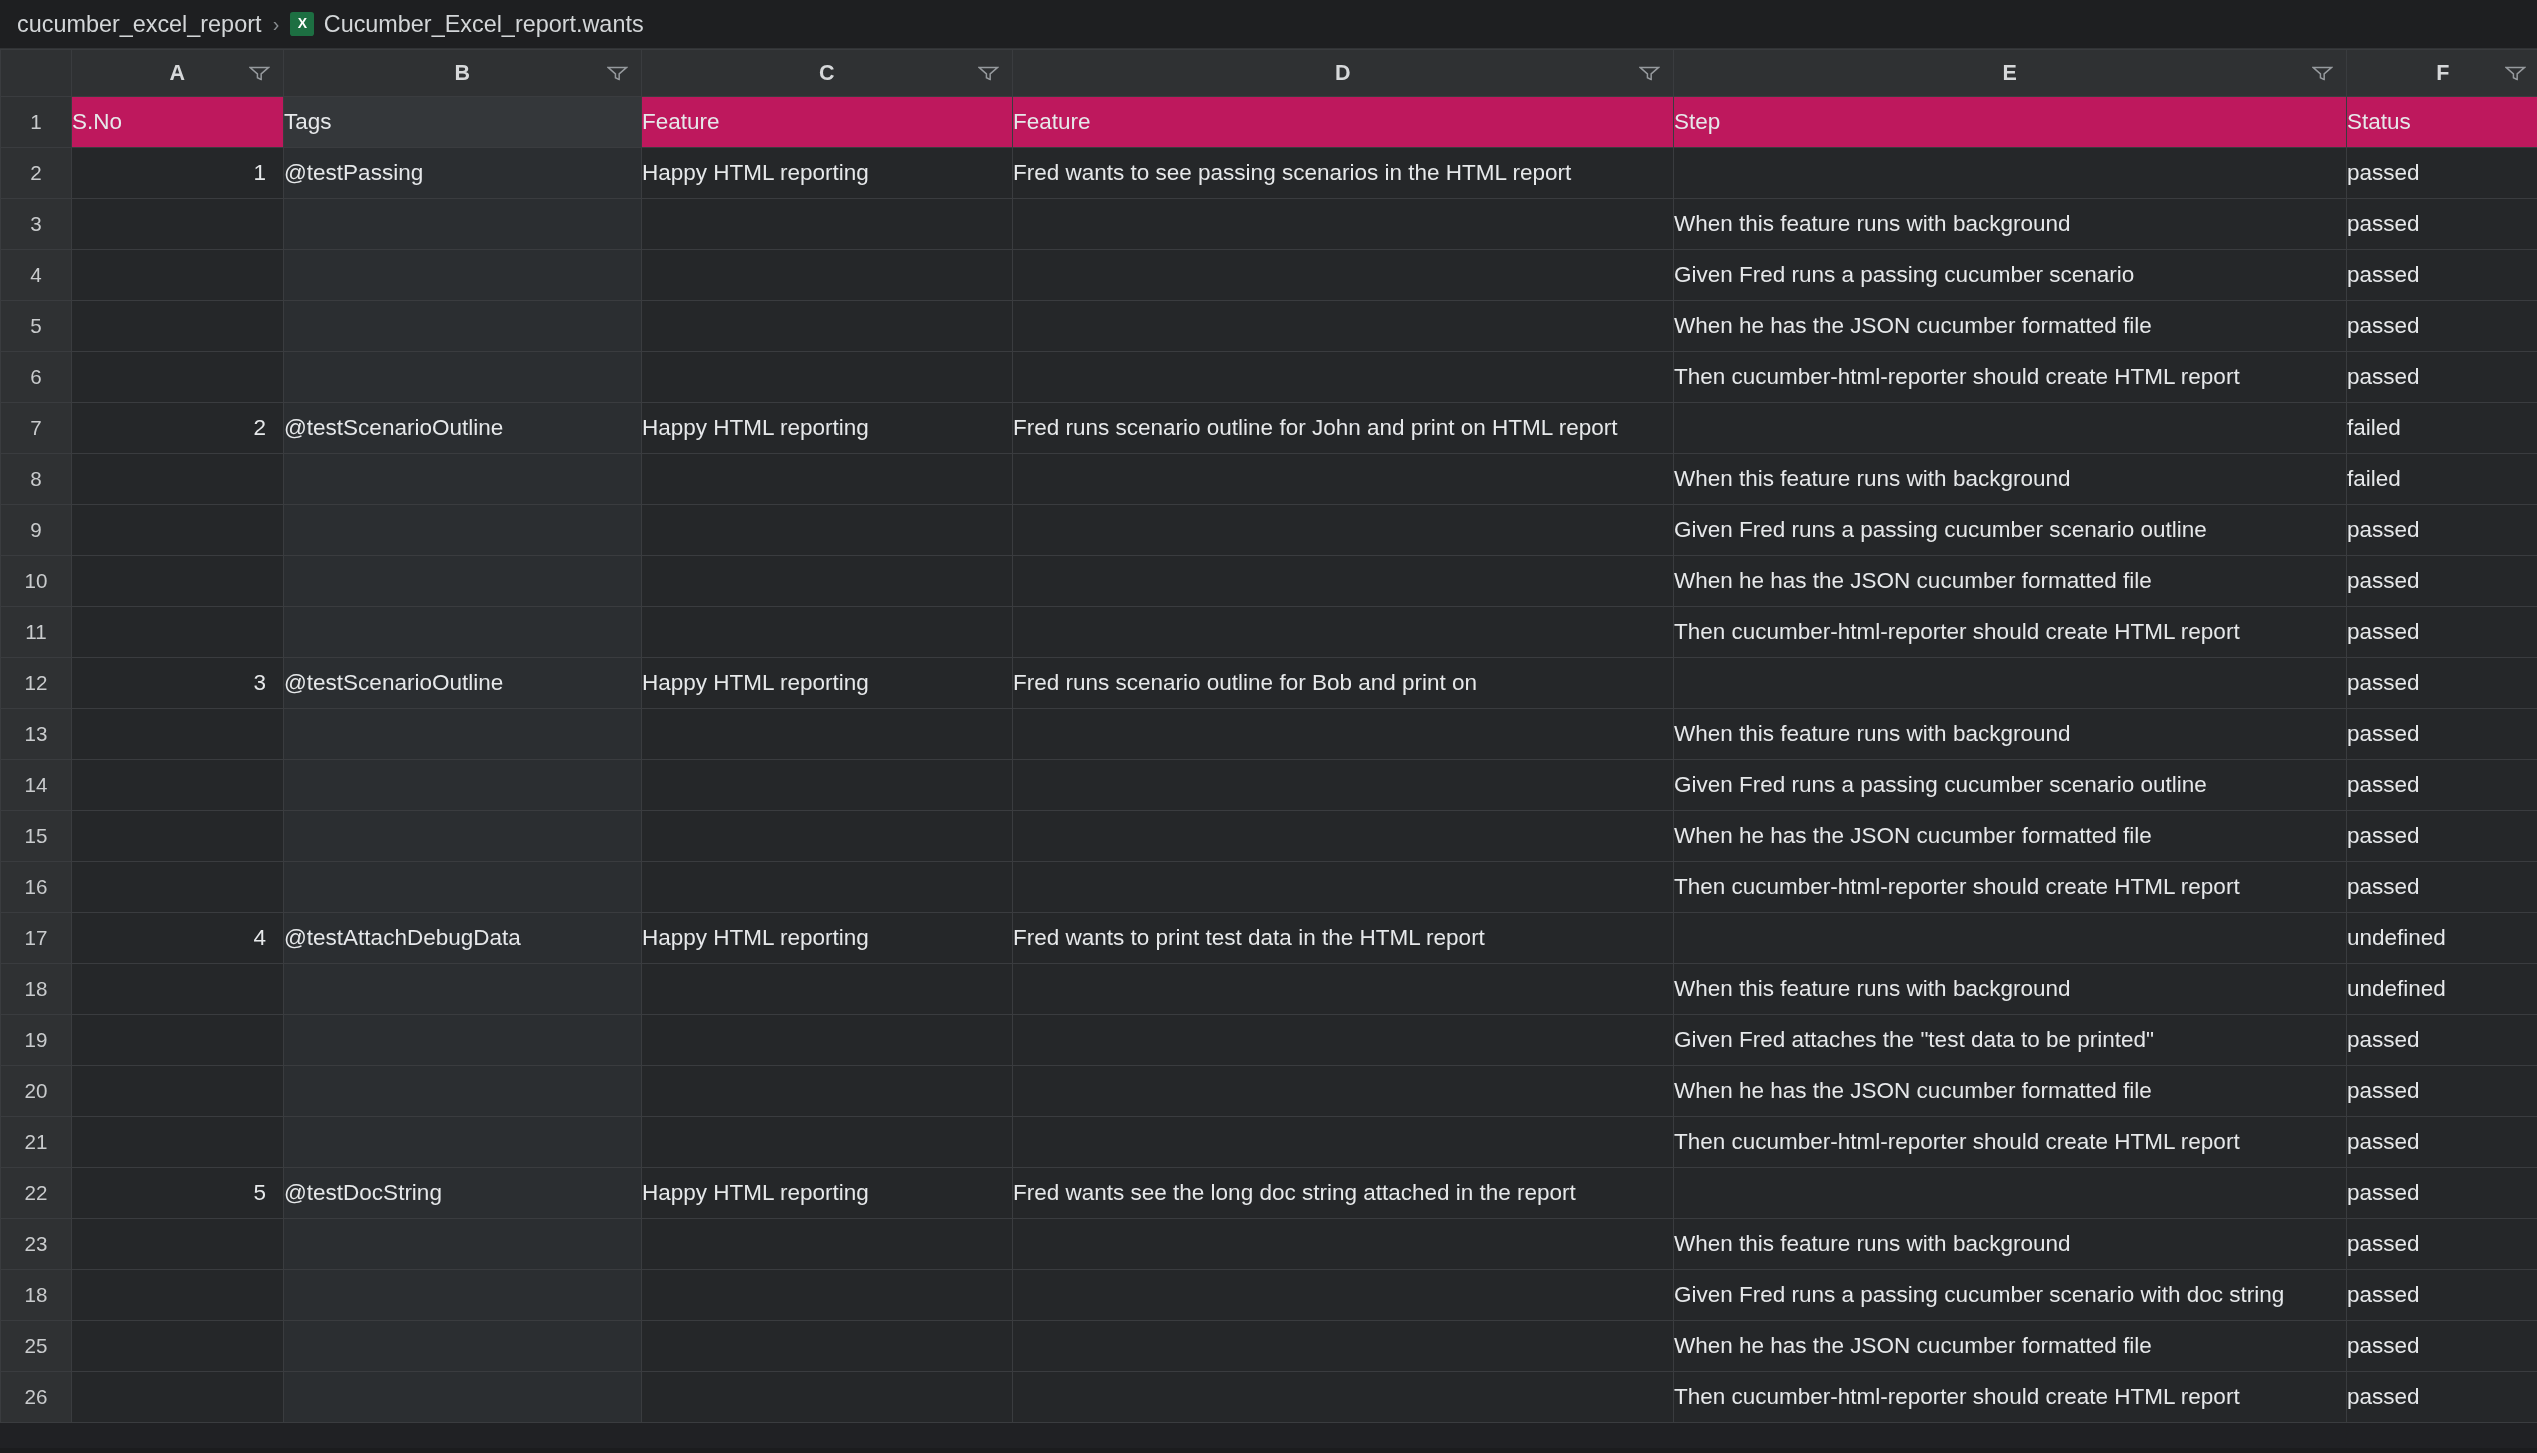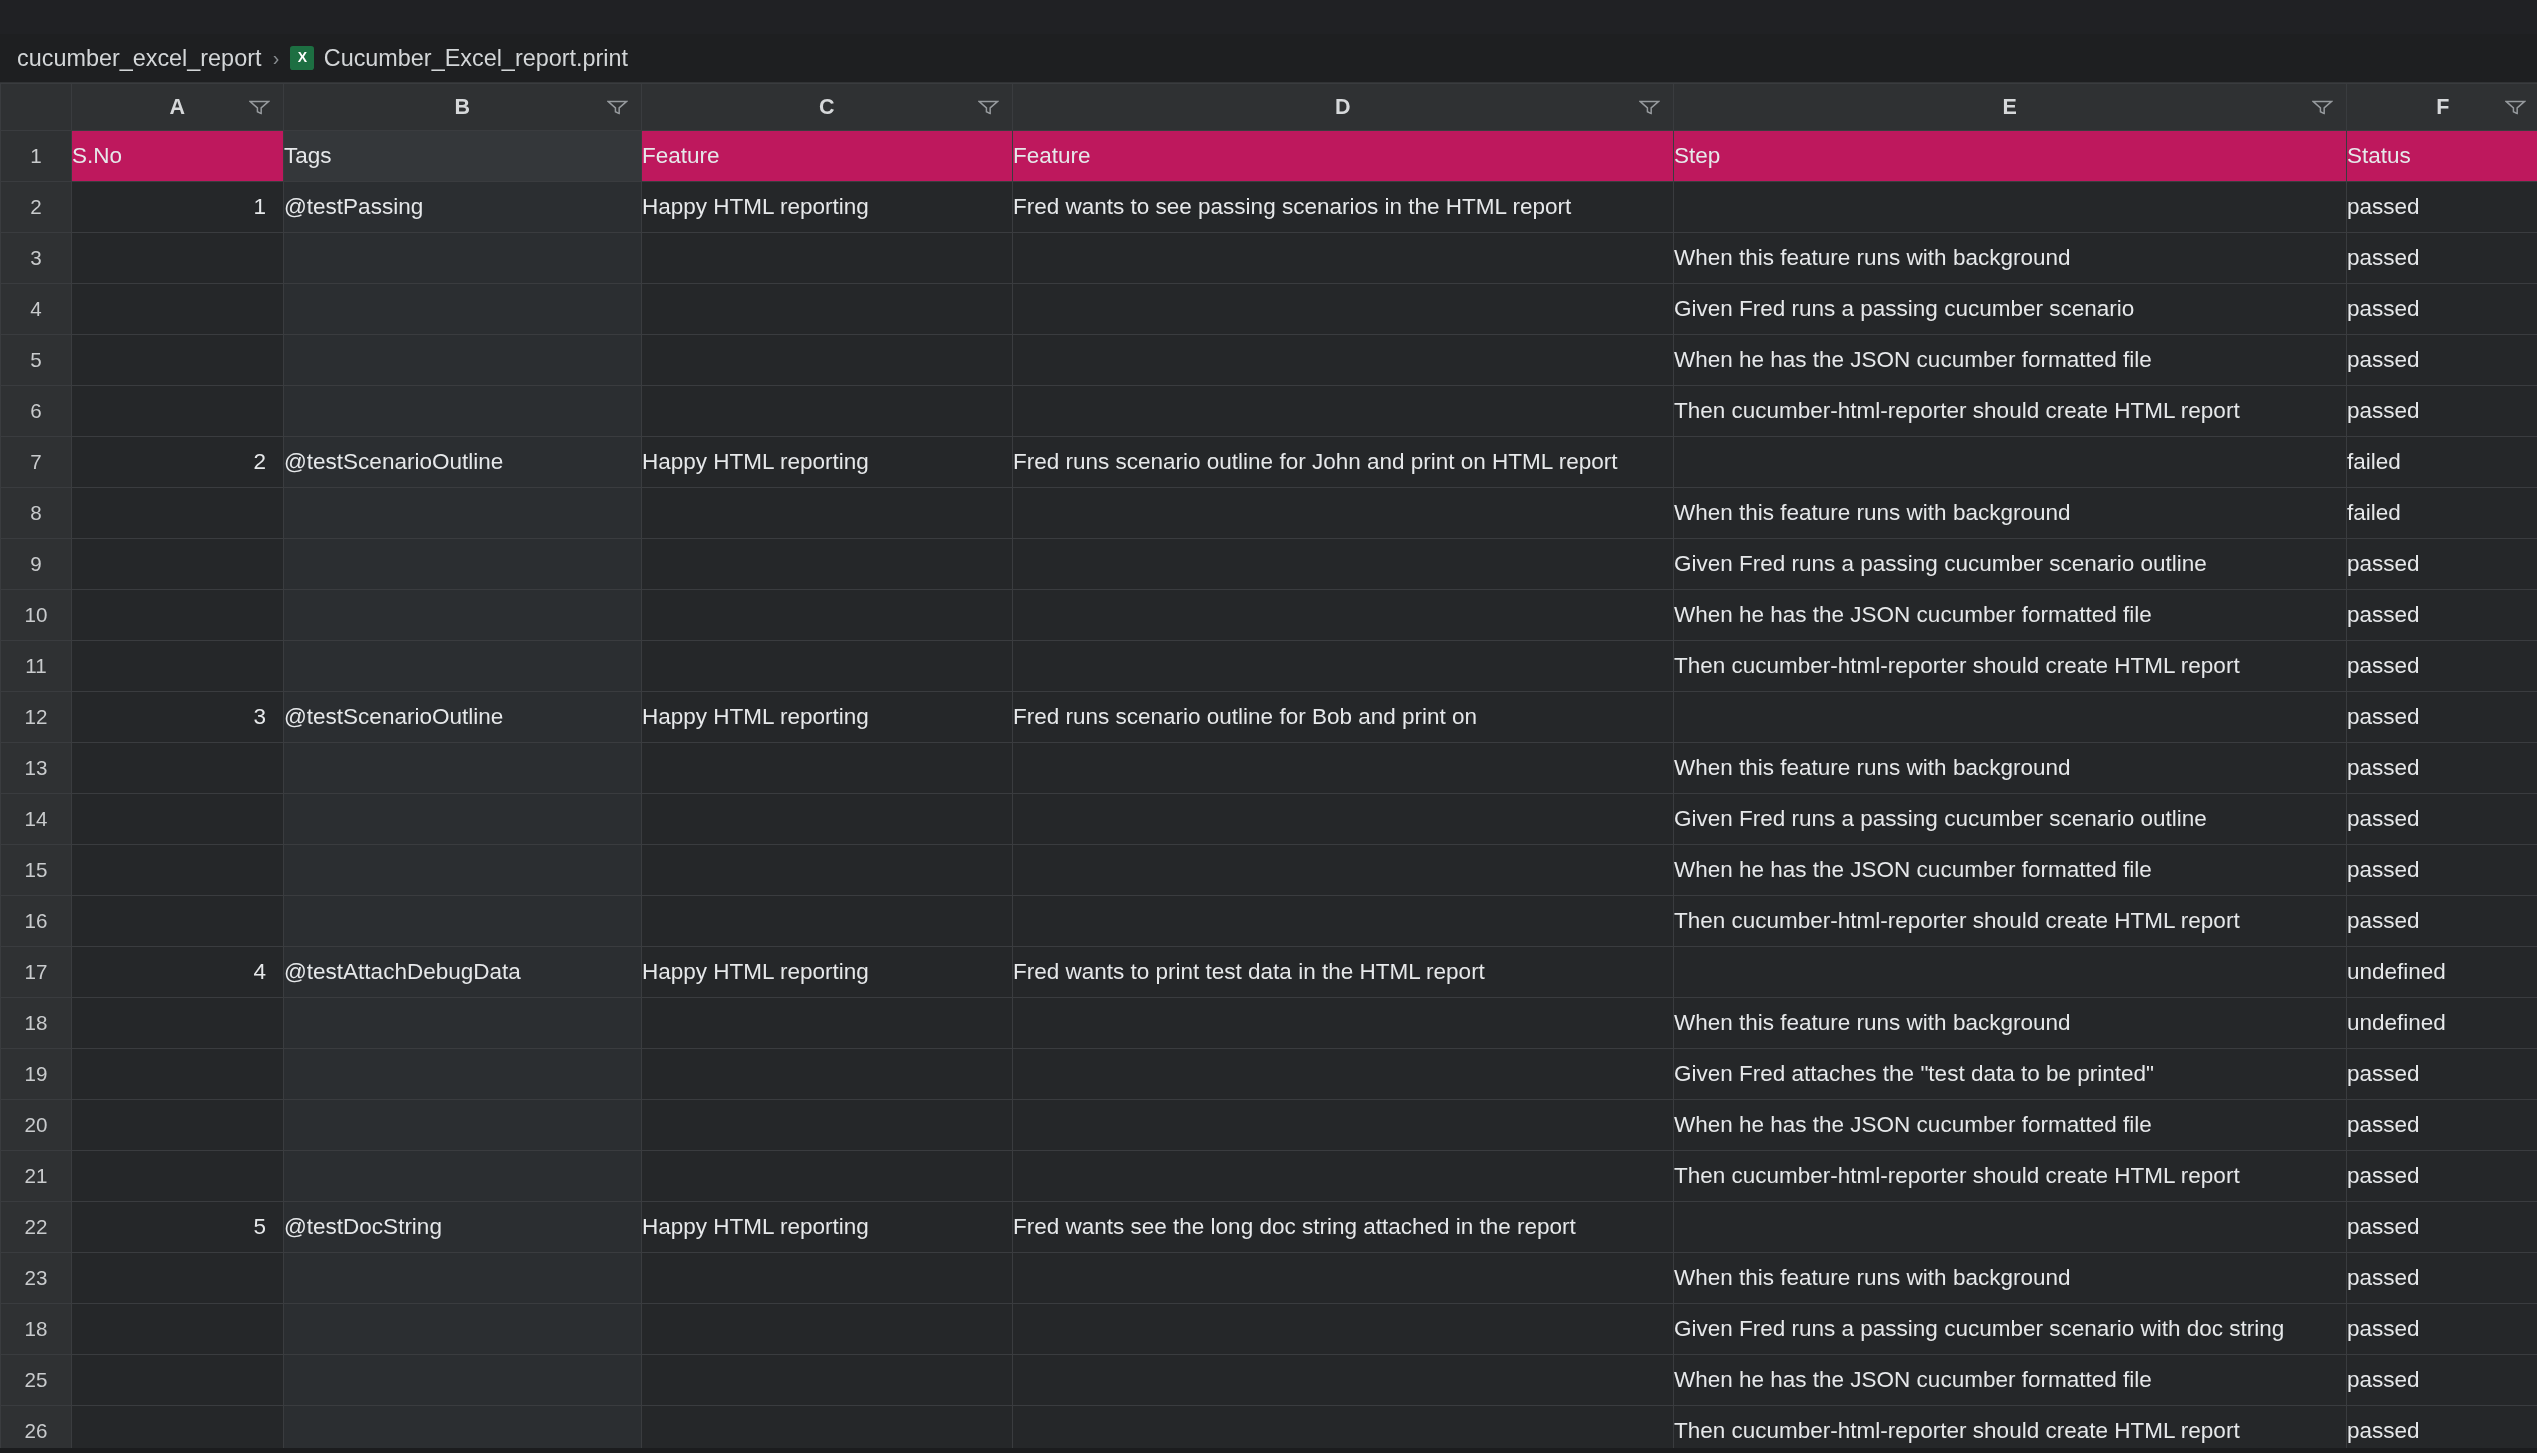--- a/index.html
+++ b/index.html
@@ -23,21 +23,20 @@
   .breadcrumb-bar {
     height: 49px;
     min-height: 49px;
     background: #1e1f21;
     display: flex;
     align-items: center;
     padding: 0 17px;
     color: #d8dadc;
     font-size: 23.4px;
     border-bottom: 0.9px solid #313335;
-    margin-top: 34px;
   }
   .crumb { color: #d3d6d8; white-space: nowrap; }
   .crumb-sep {
     color: #8b8f93;
     margin: 0 11.2px;
     font-size: 19.7px;
   }
   .file-chip {
     display: flex;
     align-items: center;
@@ -161,21 +160,21 @@
 
 <div id="app">
 
   <div class="breadcrumb-bar">
     <span class="crumb">cucumber_excel_report</span>
     <span class="crumb-sep">›</span>
     <span class="file-chip">
       <span class="xls-icon">
           <span>X</span>
         </span>
-      <span class="crumb">Cucumber_Excel_report.print</span>
+      <span class="crumb">Cucumber_Excel_report.wants</span>
     </span>
   </div>
 
   <div class="sheet-wrap">
     <table class="grid">
       <colgroup>
         <col class="c-corner">
         <col class="c-a">
         <col class="c-b">
         <col class="c-c">

